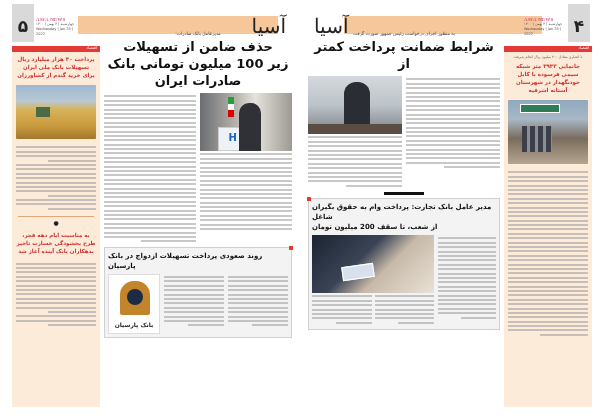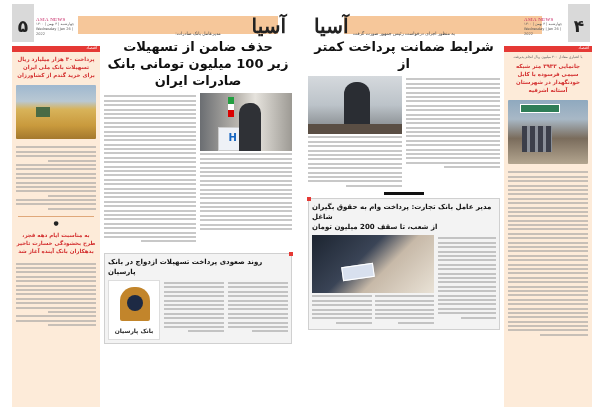--- a/index.html
+++ b/index.html
@@ -15,21 +15,21 @@
   .page.right .band { left: 44px; right: 58px; }
   .pgnum-box { position: absolute; top: 4px; width: 22px; height: 38px; background: #d9d9d9; display:flex; align-items:flex-end; justify-content:center; padding-bottom: 6px; }
   .page.left .pgnum-box { left: 12px; }
   .page.right .pgnum-box { right: 10px; }
   .pgnum { font-family: "DejaVu Sans", sans-serif; font-weight: bold; font-size: 17px; color: #222; }
   .masthead-mini { position: absolute; top: 17px; width: 42px; text-align: left; line-height: 5px; }
   .page.left .masthead-mini { left: 36px; }
   .page.right .masthead-mini { right: 34px; }
   .mm-title { font-family: "Liberation Serif", serif; font-size: 5px; color: #c2185b; display:block; letter-spacing: .3px; }
   .mm-line { font-size: 3.5px; color: #555; display:block; }
-  .logo { position: absolute; top: 14px; font-family: "DejaVu Serif", serif; font-size: 20px; font-weight: bold; color: #222; }
+  .logo { position: absolute; top: 14px; font-family: "DejaVu Serif", serif; font-size: 20px; font-weight: normal; color: #222; }
   .logo .dot { position:absolute; width: 10px; height: 10px; border-radius: 50%; background: #f2d21b; left: 2px; top: 10px; z-index: -1; }
   .page.left .logo { right: 14px; }
   .page.right .logo { left: 14px; }
 
   
   .sidebar { position: absolute; top: 46px; width: 88px; bottom: 12px; background: #fdebd9; }
   .page.left .sidebar { left: 12px; }
   .page.right .sidebar { right: 8px; }
   .sb-tag { height: 6px; background: #e53935; width: 100%; position: relative; }
   .sb-tag span { position:absolute; right: 3px; top: -1px; font-size: 4px; color: #fff; }
@@ -203,21 +203,21 @@
         <div class="line"></div>
           <div class="line"></div>
           <div class="line"></div>
           <div class="line"></div>
           <div class="line"></div>
         <div class="line"></div>
           <div class="line"></div>
           <div class="line"></div>
       </div>
     </div>
-    <div class="box" style="margin-top:8px;">
+    <div class="box" style="margin-top:2px;">
       <span class="red-sq"></span>
       <div class="box-head">روند صعودی پرداخت تسهیلات ازدواج در بانک پارسیان</div>
       <div style="display:flex; gap:4px; margin-top:3px;">
         <div class="logo-box">
           <div class="emb"></div>
           <div class="name">بانک پارسیان</div>
         </div>
         <div class="col">
           <div class="line"></div>
             <div class="line"></div>

